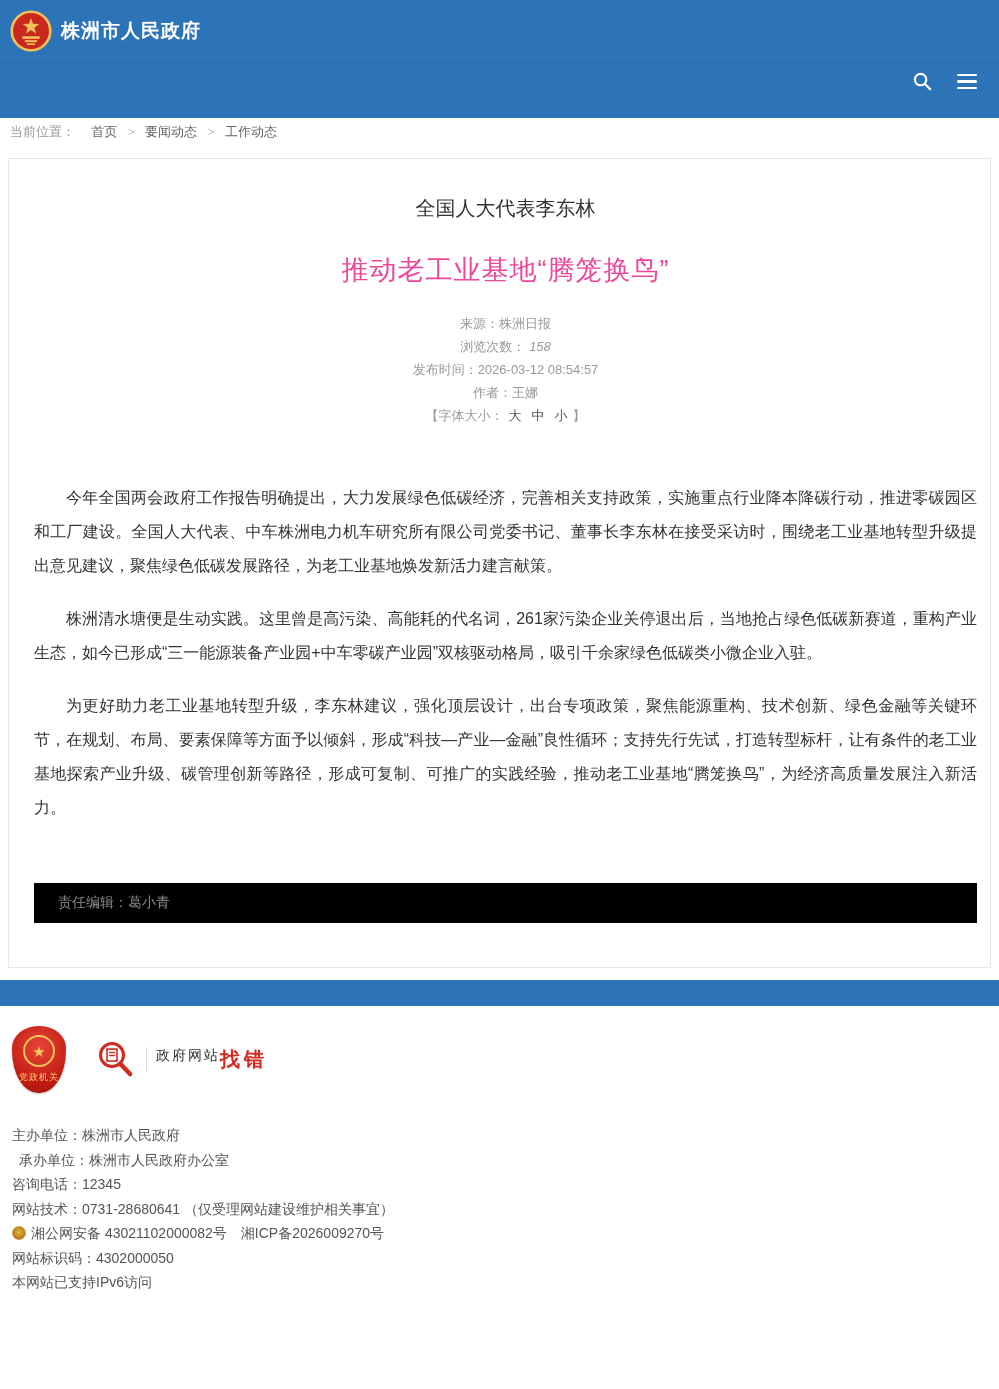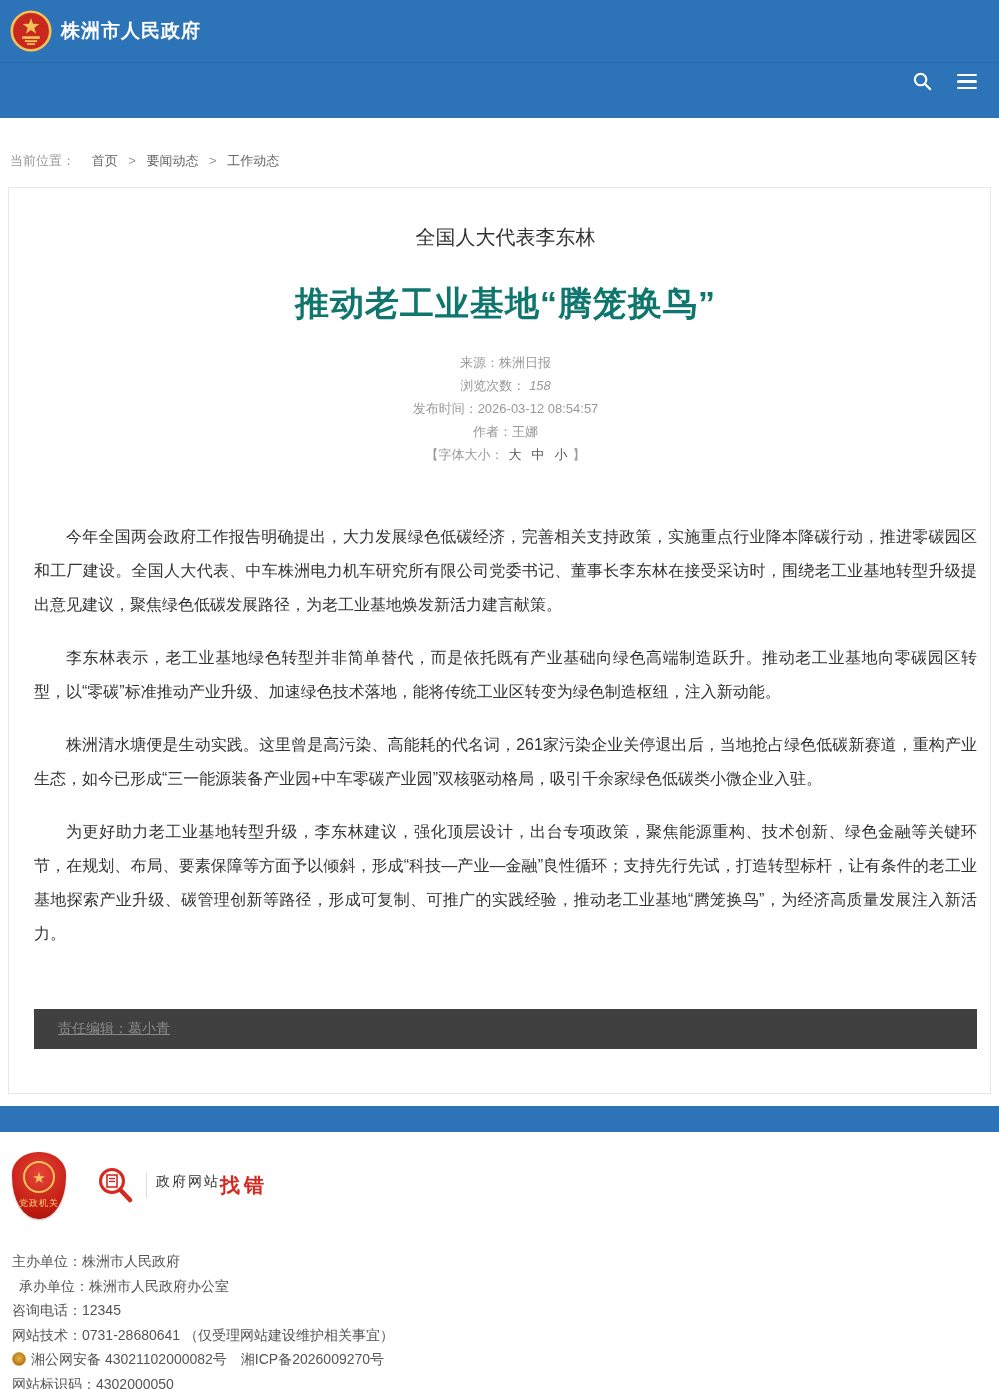--- a/index.html
+++ b/index.html
@@ -17,43 +17,43 @@
   .site-name { color:#fff; font-size:19px; font-weight:bold; margin-left:9px; letter-spacing:1px; }
   .header-nav {
     height:38px; display:flex; justify-content:flex-end; align-items:center;
     padding-right:20px; gap:20px; border-top:1px solid rgba(0,0,0,0.05);
   }
   .icon-btn { background:none; border:none; cursor:pointer; display:flex; align-items:center; padding:2px; }
   .hamburger { display:inline-flex; flex-direction:column; gap:4px; }
   .hamburger i { display:block; width:20px; height:2.5px; background:#fff; border-radius:2px; }
 
   
-  .breadcrumb { padding:34px 10px 13px 10px; font-size:13px; color:#9a9a9a; background:#fff; }
+  .breadcrumb { padding:5px 10px 13px 10px; font-size:13px; color:#9a9a9a; background:#fff;font-family:Liberation Serif, serif; }
   .breadcrumb a { color:#666; text-decoration:none; margin:0 7px; }
   .breadcrumb .sep { color:#999; }
   .breadcrumb .bc-label { margin-right:6px; }
 
   
   .article-card {
     margin:4px 8px 12px 8px;
     border:1px solid #e7e7e7;
     background:#fff;
     padding:36px 13px 44px 25px;
   }
   .subtitle { text-align:center; font-size:20px; font-weight:normal; color:#333; }
-  .title { text-align:center; font-size:34px; font-weight:bold; color:#0f766e; margin-top:30px; letter-spacing:1px; }
+  .title { text-align:center; font-size:27px; font-weight:normal; color:#ec4899; margin-top:30px; letter-spacing:1px; }
   .meta { margin-top:24px; text-align:center; font-size:13px; color:#999; }
   .meta-line { line-height:23px; }
   .views-value { font-style:italic; margin-left:4px; }
   .fontsize a { color:#555; text-decoration:none; margin:0 5px; }
   .article-body { margin-top:54px; font-size:16px; line-height:34px; color:#333; text-align:justify; }
   .article-body p { text-indent:2em; margin-bottom:19px; }
   .editor-box {
-    margin-top:58px; background:#404040; padding:11px 24px;
-    font-size:14px; color:#8a8a8a;text-decoration:underline;
+    margin-top:58px; background:#000000; padding:11px 24px;
+    font-size:14px; color:#8a8a8a;
   }
 
   
   .blue-strip { height:26px; background:#2d73b8; }
 
   
   .site-footer { padding:16px 12px 8px 12px; background:#fff; }
   .badges { display:flex; align-items:center; gap:28px; margin:4px 0 30px 0; }
   .party-badge {
     width:54px; height:67px;
@@ -147,21 +147,20 @@
       <div class="meta-line">
         <span>作者：</span><span>王娜</span>
       </div>
       <div class="meta-line fontsize">
         <span>【字体大小：</span><a href="#">大</a><a href="#">中</a><a href="#">小</a><span>】</span>
       </div>
     </div>
 
     <div class="article-body">
       <p>今年全国两会政府工作报告明确提出，大力发展绿色低碳经济，完善相关支持政策，实施重点行业降本降碳行动，推进零碳园区和工厂建设。全国人大代表、中车株洲电力机车研究所有限公司党委书记、董事长李东林在接受采访时，围绕老工业基地转型升级提出意见建议，聚焦绿色低碳发展路径，为老工业基地焕发新活力建言献策。</p>
-      <p>李东林表示，老工业基地绿色转型并非简单替代，而是依托既有产业基础向绿色高端制造跃升。推动老工业基地向零碳园区转型，以“零碳”标准推动产业升级、加速绿色技术落地，能将传统工业区转变为绿色制造枢纽，注入新动能。</p>
       <p>株洲清水塘便是生动实践。这里曾是高污染、高能耗的代名词，261家污染企业关停退出后，当地抢占绿色低碳新赛道，重构产业生态，如今已形成“三一能源装备产业园+中车零碳产业园”双核驱动格局，吸引千余家绿色低碳类小微企业入驻。</p>
       <p>为更好助力老工业基地转型升级，李东林建议，强化顶层设计，出台专项政策，聚焦能源重构、技术创新、绿色金融等关键环节，在规划、布局、要素保障等方面予以倾斜，形成“科技—产业—金融”良性循环；支持先行先试，打造转型标杆，让有条件的老工业基地探索产业升级、碳管理创新等路径，形成可复制、可推广的实践经验，推动老工业基地“腾笼换鸟”，为经济高质量发展注入新活力。</p>
     </div>
 
     <div class="editor-box">
       <span>责任编辑：</span><span>葛小青</span>
     </div>
   </main>
 
   <div class="blue-strip"></div>

